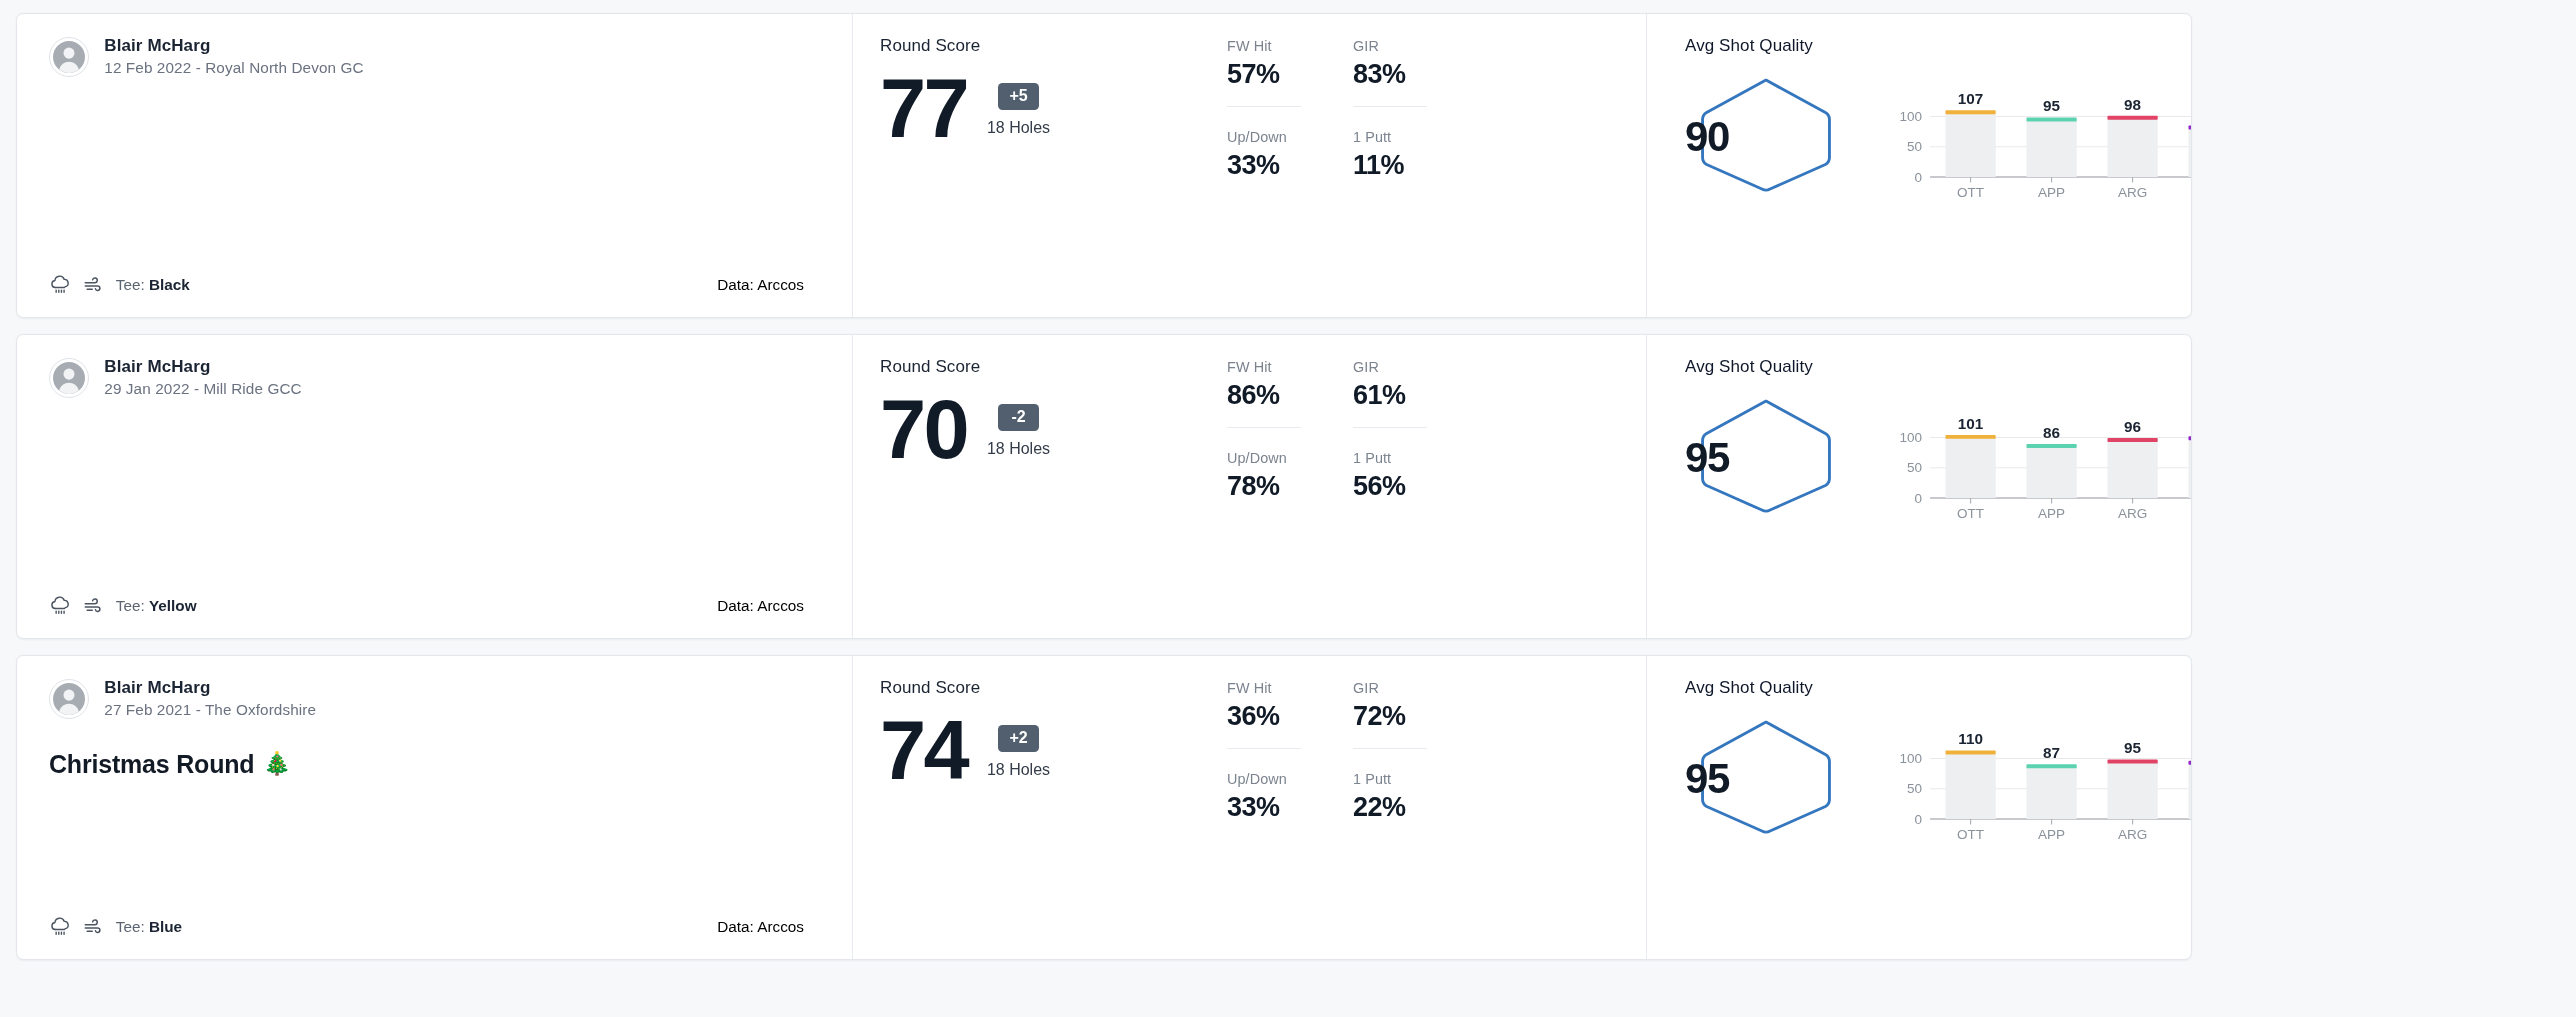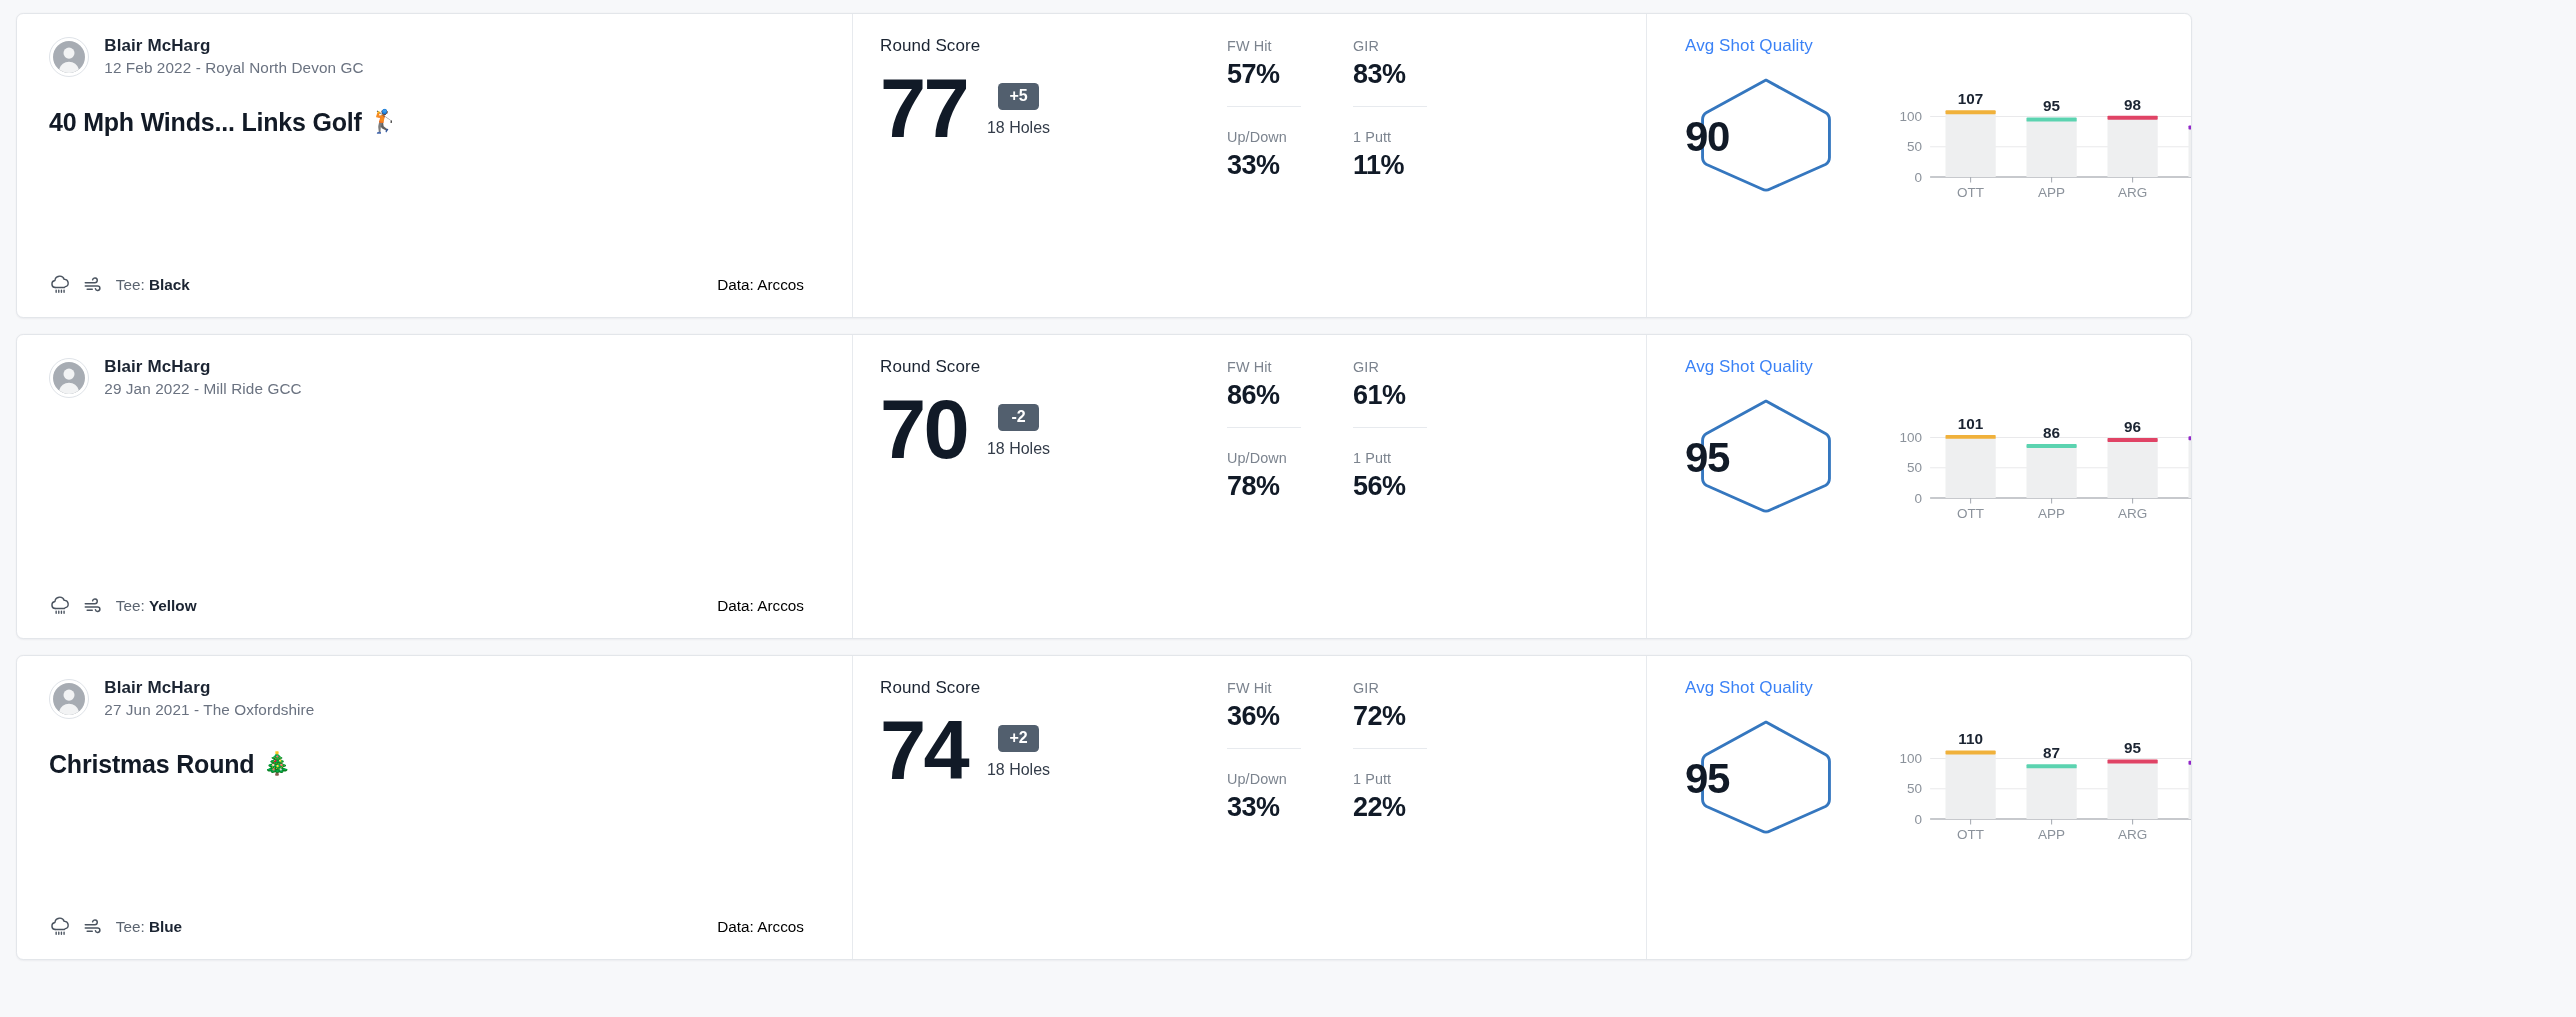--- a/index.html
+++ b/index.html
@@ -169,21 +169,21 @@
   
   .col-quality {
     flex: 1 1 auto;
     border-left: 0.9px solid #e7eaee;
     padding: 22.6px 27px 20px 38px;
     display: flex;
     flex-direction: column;
   }
   .q-head {
     font-size: 17px;
-    color: #3b82f6;
+    color: #0f172a;
     letter-spacing: 0.1px;
   }
   .q-body {
     display: flex;
     align-items: flex-start;
     gap: 43px;
     margin-top: 9px;
   }
   .hexwrap {
     position: relative;
@@ -231,24 +231,20 @@
     <circle cx="22" cy="17.5" r="6.4" fill="#f2f3f4"></circle>
     <path d="M10.6 36.2a11.8 11.8 0 0 1 22.8 0A18.4 18.4 0 0 1 22 40.5a18.4 18.4 0 0 1-11.4-4.3z" fill="#f2f3f4"></path>
   </svg>
           </span>
         <span class="who-text">
           <span class="who-name">Blair McHarg</span>
           <span class="who-meta">12 Feb 2022 - Royal North Devon GC</span>
         </span>
       </div>
 
-      <div class="round-title">
-        <span>40 Mph Winds... Links Golf</span>
-        <span class="emoji">🏌️</span>
-      </div>
 
       <div class="info-footer">
         <div class="cond">
           <span>
               <svg width="22.6" height="22.6" viewBox="0 0 24 24" fill="none" stroke="#4b5460" stroke-width="1.5" stroke-linecap="round" stroke-linejoin="round" aria-hidden="true">
     <path d="M6.6 14.3a3.7 3.7 0 0 1-.3-7.36 5.1 5.1 0 0 1 9.9-1.2 3.9 3.9 0 0 1 1 7.72"></path>
     <path d="M6.6 14.3h9.9"></path>
     <path d="M7.6 17.3v2.2M10.4 17.3v2.2M13.2 17.3v2.2M16 17.3v2.2"></path>
   </svg>
             </span>
@@ -459,21 +455,21 @@
       <div class="who">
         <span class="avatar">
             <svg width="40" height="40" viewBox="0 0 44 44" aria-hidden="true">
     <circle cx="22" cy="22" r="18.5" fill="#a7acb3"></circle>
     <circle cx="22" cy="17.5" r="6.4" fill="#f2f3f4"></circle>
     <path d="M10.6 36.2a11.8 11.8 0 0 1 22.8 0A18.4 18.4 0 0 1 22 40.5a18.4 18.4 0 0 1-11.4-4.3z" fill="#f2f3f4"></path>
   </svg>
           </span>
         <span class="who-text">
           <span class="who-name">Blair McHarg</span>
-          <span class="who-meta">27 Jun 2021 - The Oxfordshire</span>
+          <span class="who-meta">27 Feb 2021 - The Oxfordshire</span>
         </span>
       </div>
 
       <div class="round-title">
         <span>Christmas Round</span>
         <span class="emoji">🎄</span>
       </div>
 
       <div class="info-footer">
         <div class="cond">

